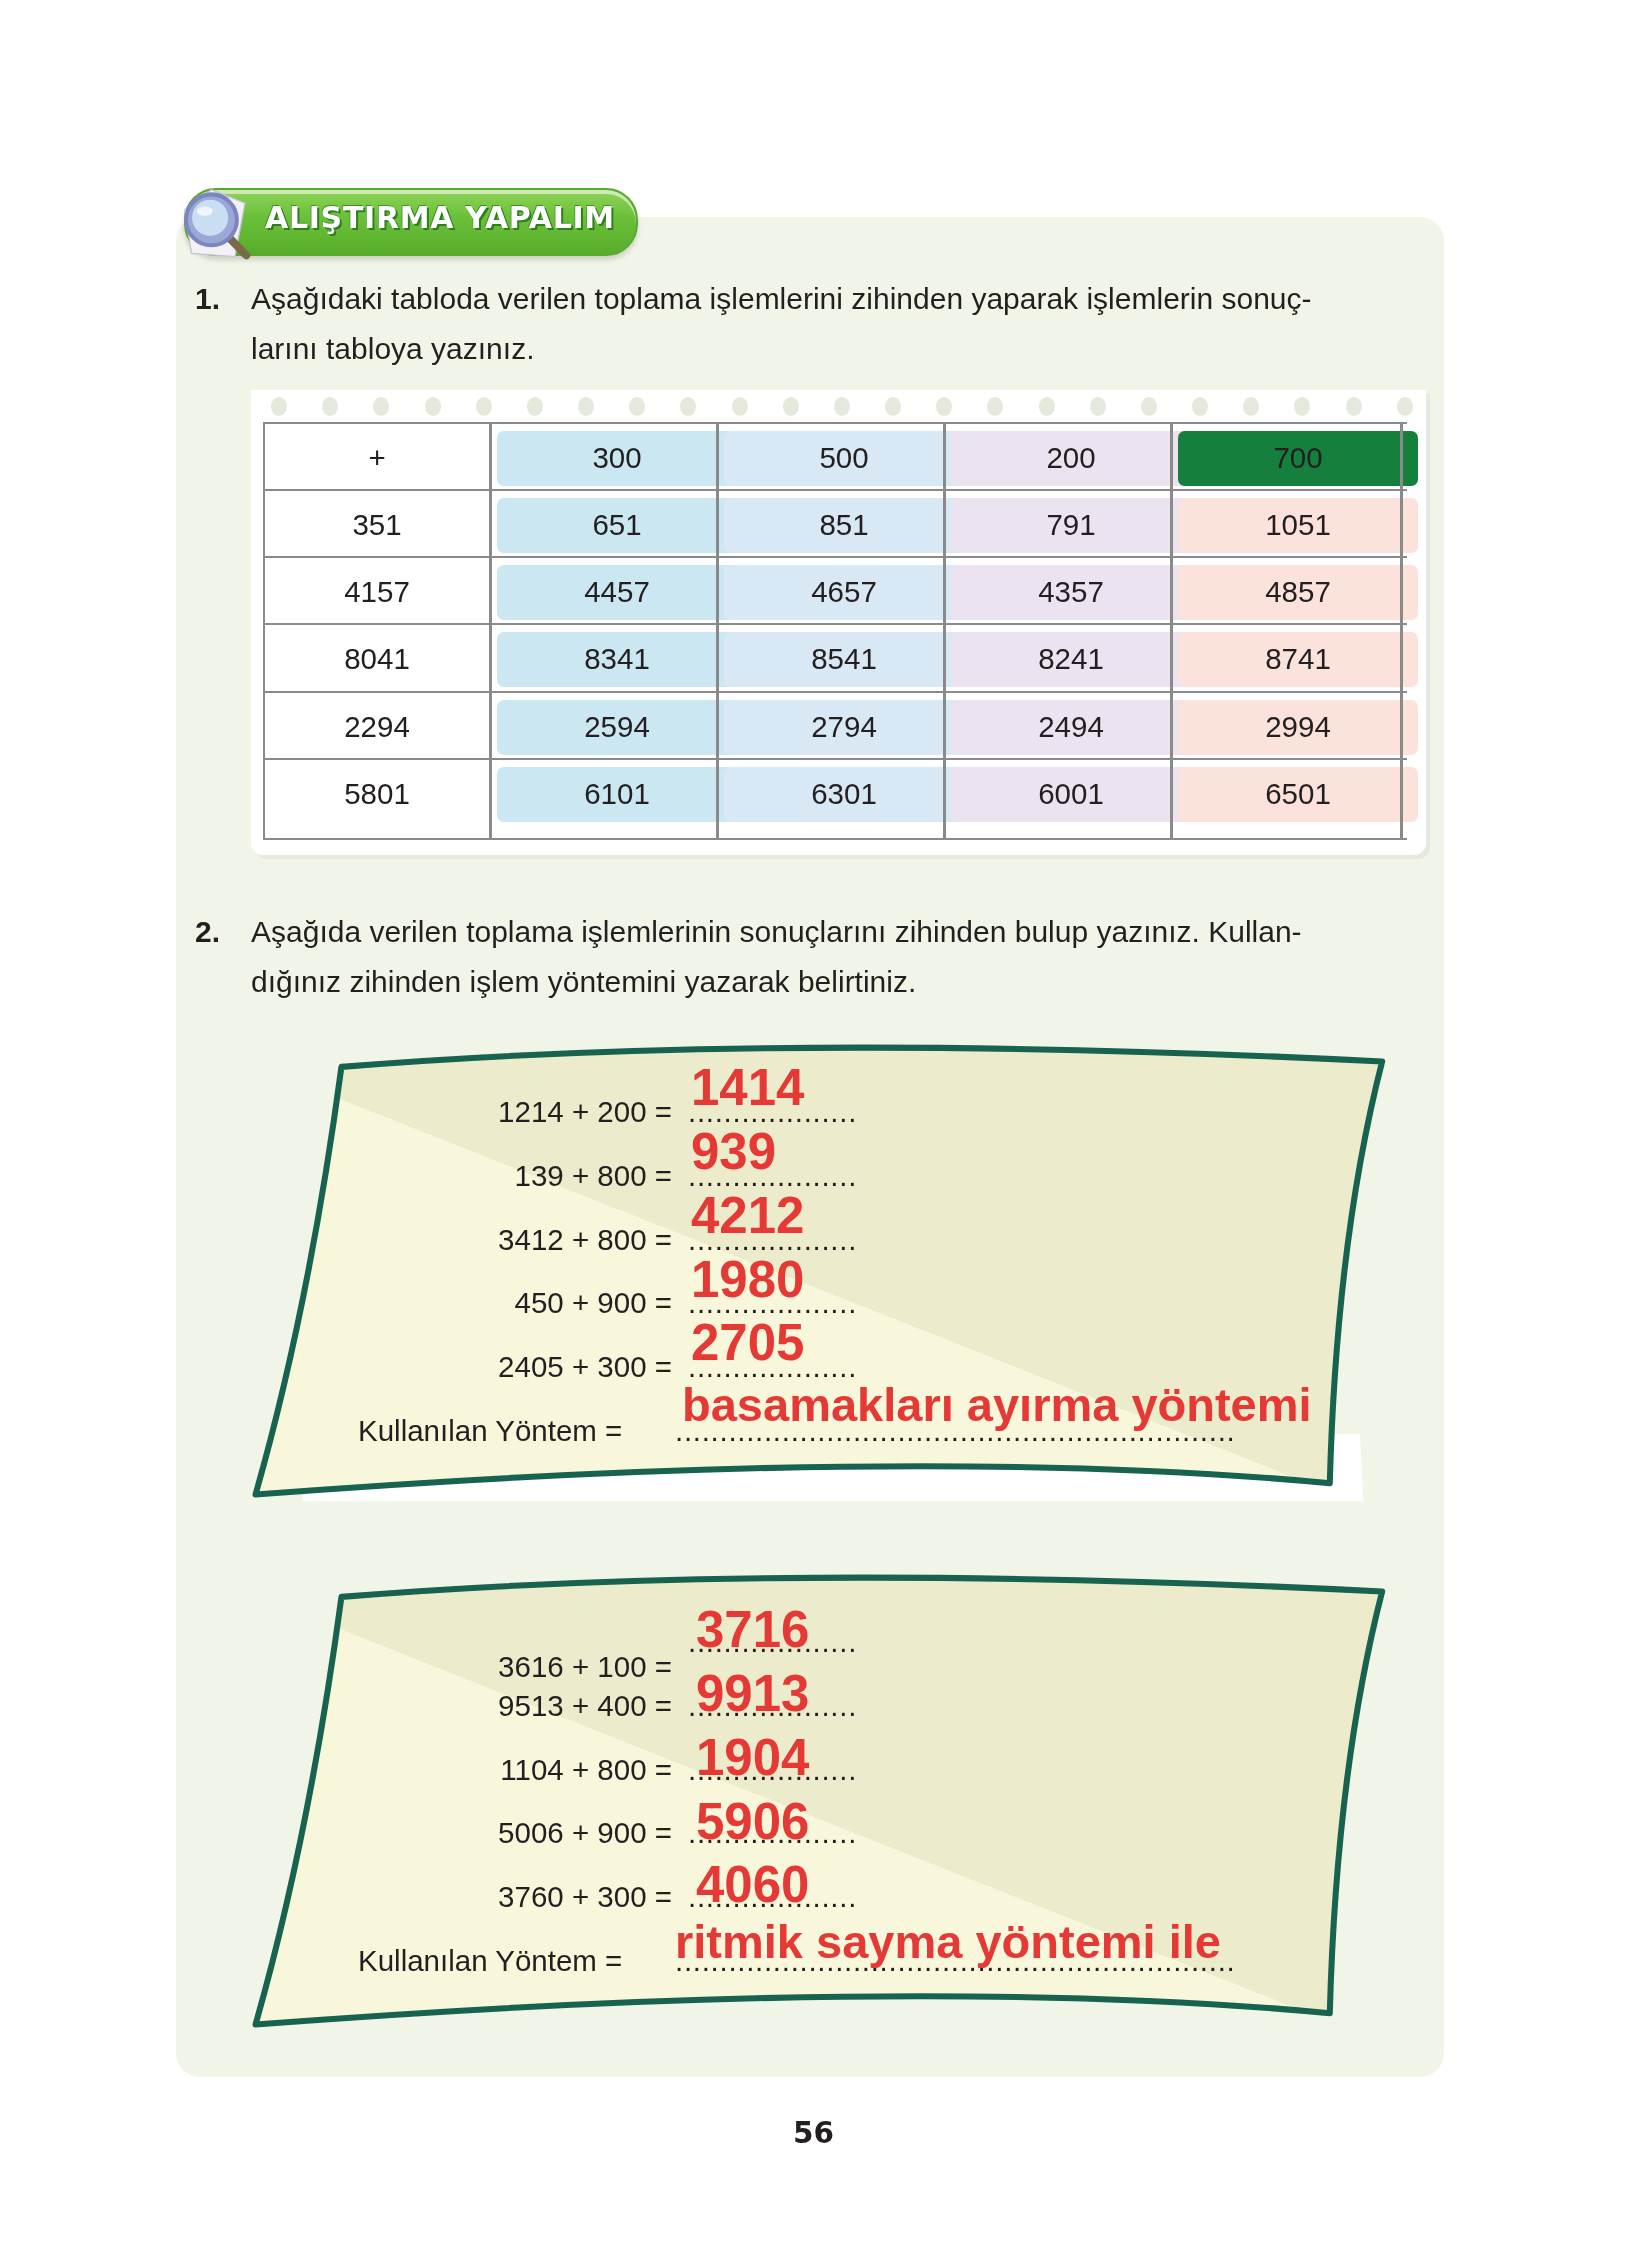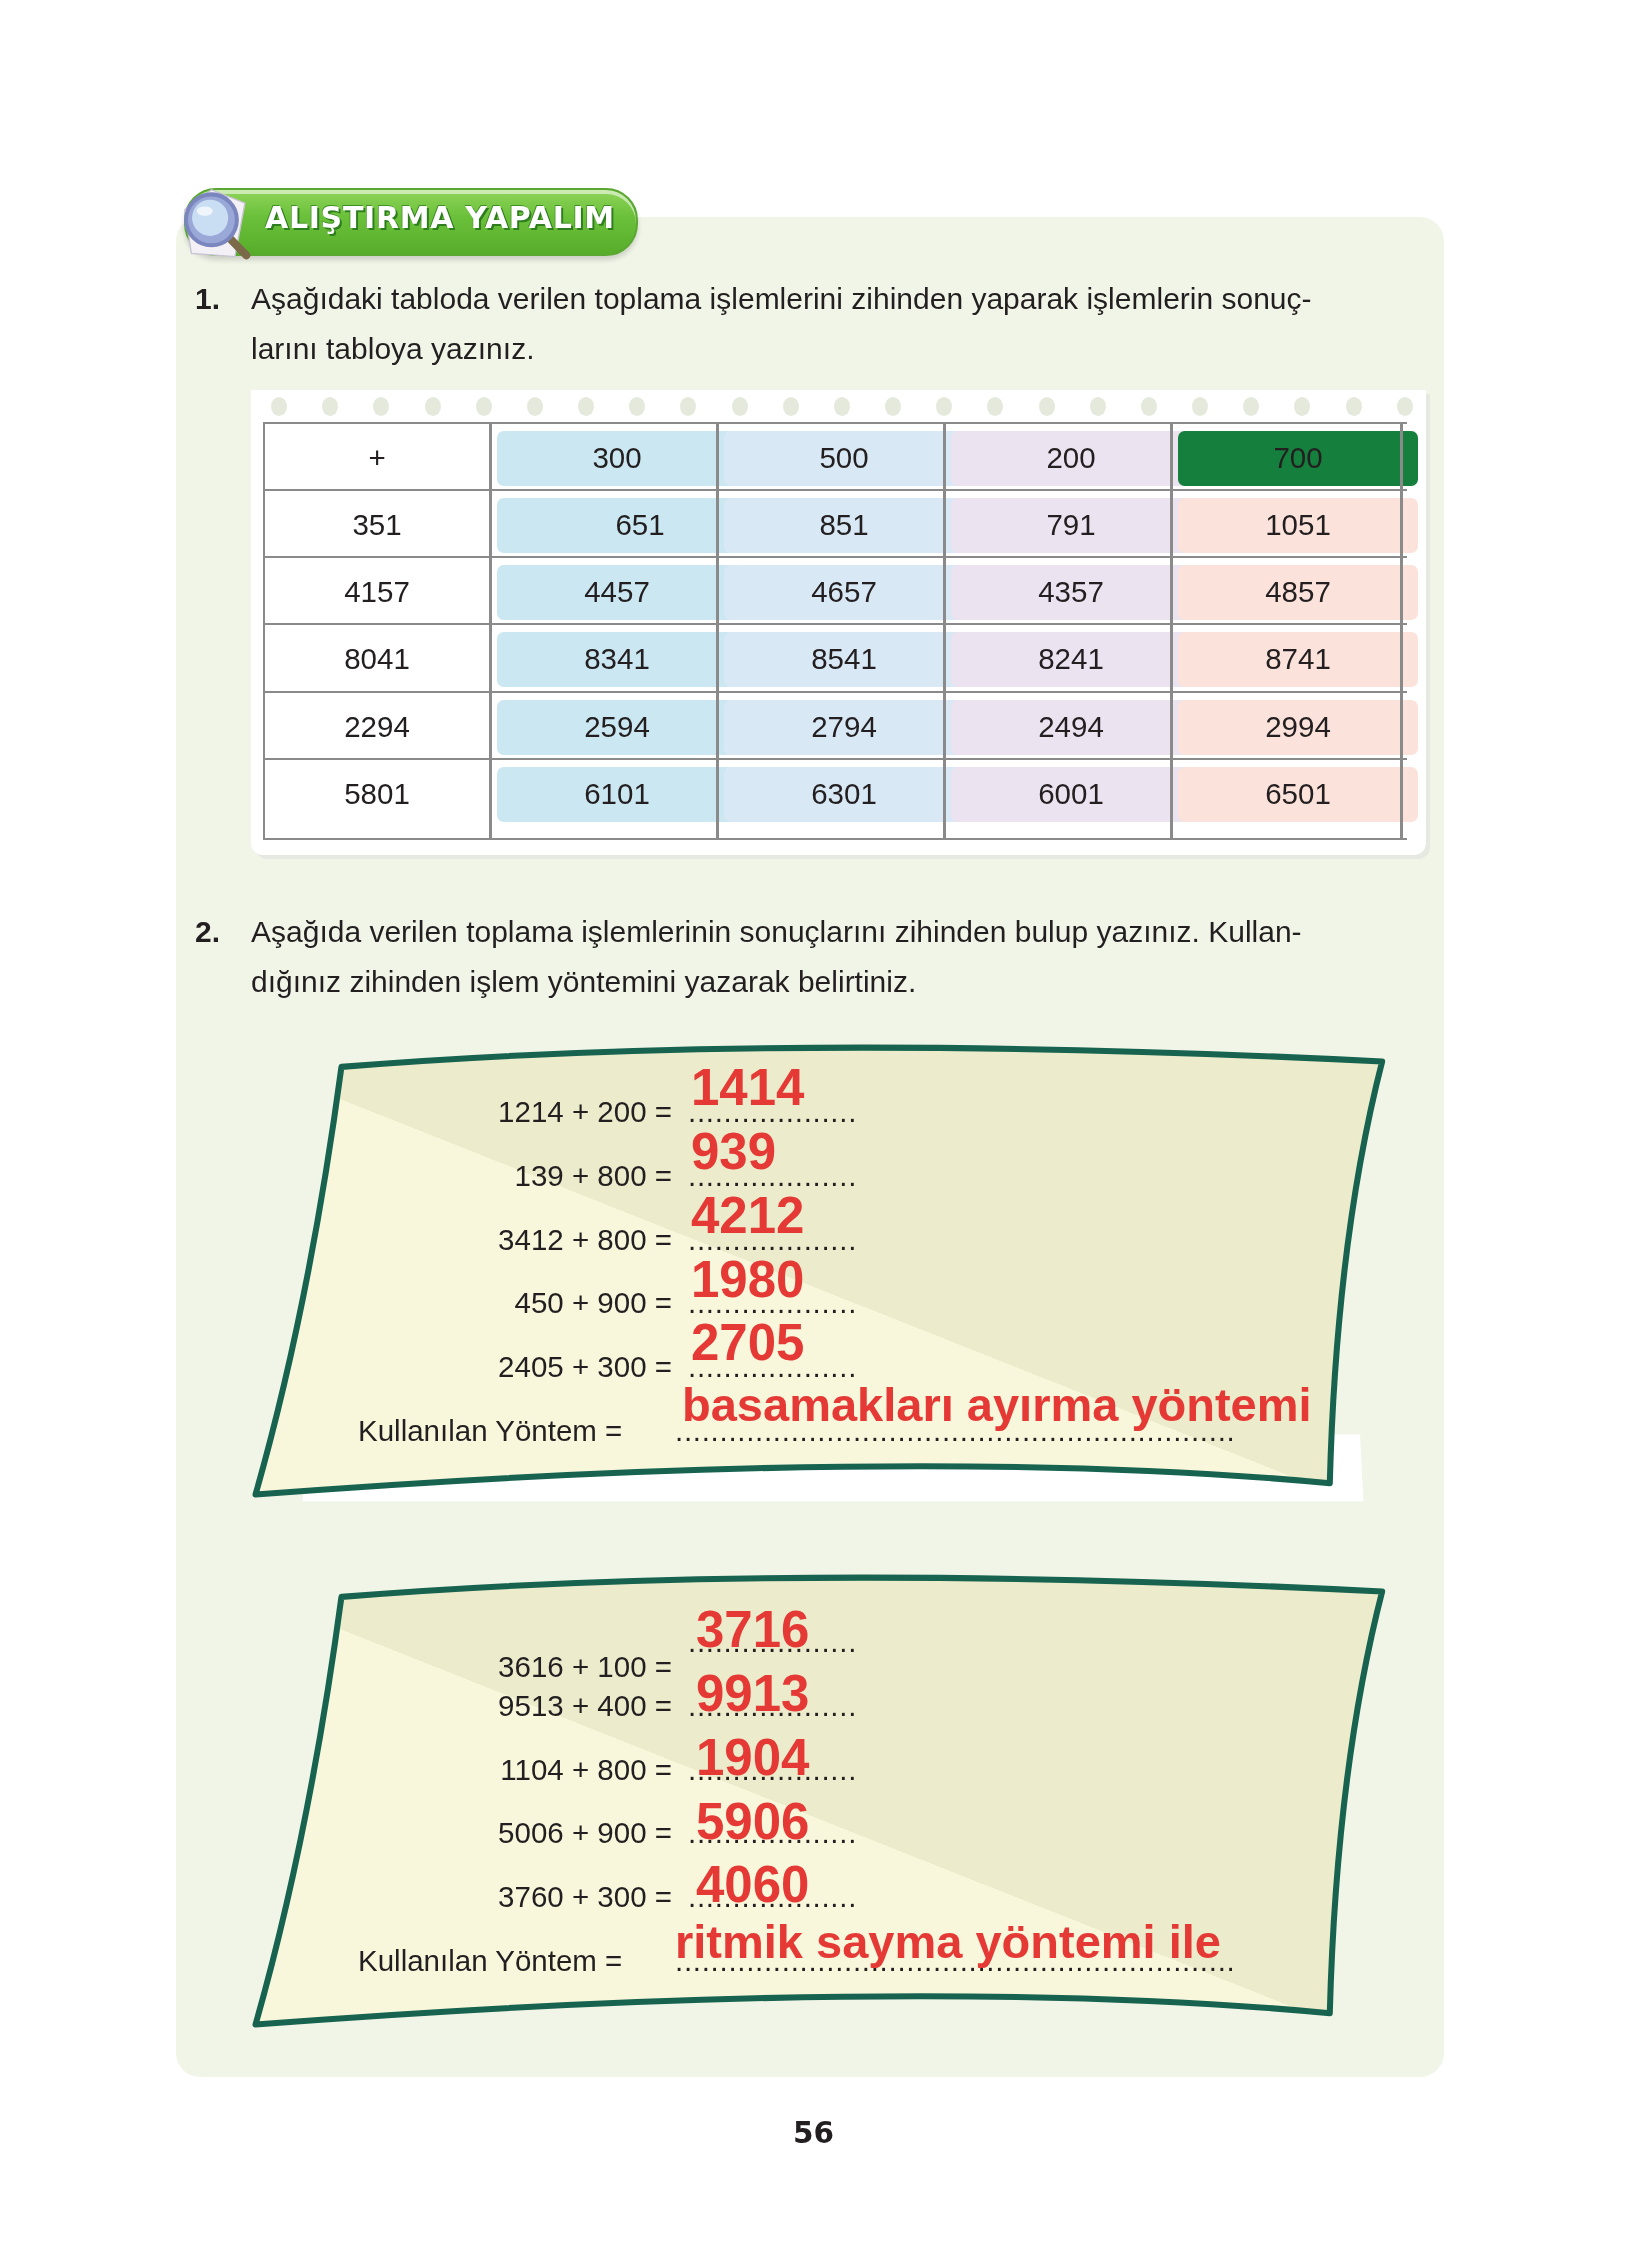--- a/index.html
+++ b/index.html
@@ -135,21 +135,21 @@
   <div class="row" style="top:0;">
     <div class="cell" style="left:0;">+</div>
     <div class="cell shade" style="left:232px; background:#cbe8f2;">300</div>
     <div class="cell shade" style="left:459px; background:#d8e8f5;">500</div>
     <div class="cell shade" style="left:686px; background:#ece3f0;">200</div>
     <div class="cell shade" style="left:913px; background:#15803d;">700</div>
   </div>
 
   <div class="row" style="top:67px;">
     <div class="cell" style="left:0;">351</div>
-    <div class="cell shade" style="left:232px; background:#cbe8f2;padding-left:23px;">651</div>
+    <div class="cell shade" style="left:232px; background:#cbe8f2;">651</div>
     <div class="cell shade" style="left:459px; background:#d8e8f5;">851</div>
     <div class="cell shade" style="left:686px; background:#ece3f0;">791</div>
     <div class="cell shade" style="left:913px; background:#fbe3dc;">1051</div>
   </div>
   <div class="row" style="top:134px;">
     <div class="cell" style="left:0;">4157</div>
     <div class="cell shade" style="left:232px; background:#cbe8f2;">4457</div>
     <div class="cell shade" style="left:459px; background:#d8e8f5;">4657</div>
     <div class="cell shade" style="left:686px; background:#ece3f0;">4357</div>
     <div class="cell shade" style="left:913px; background:#fbe3dc;">4857</div>

